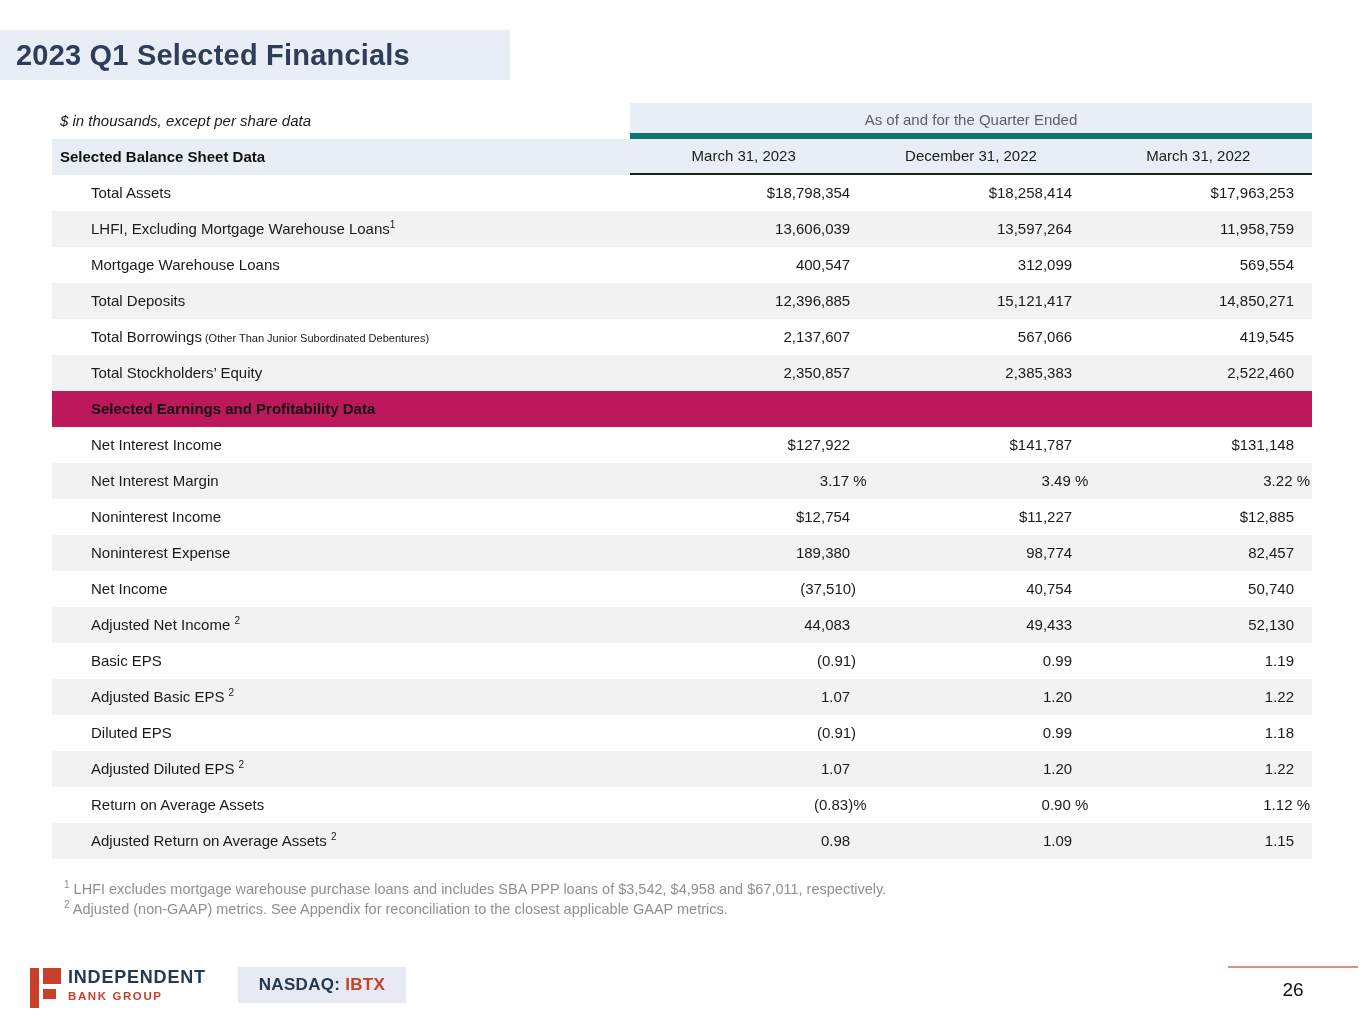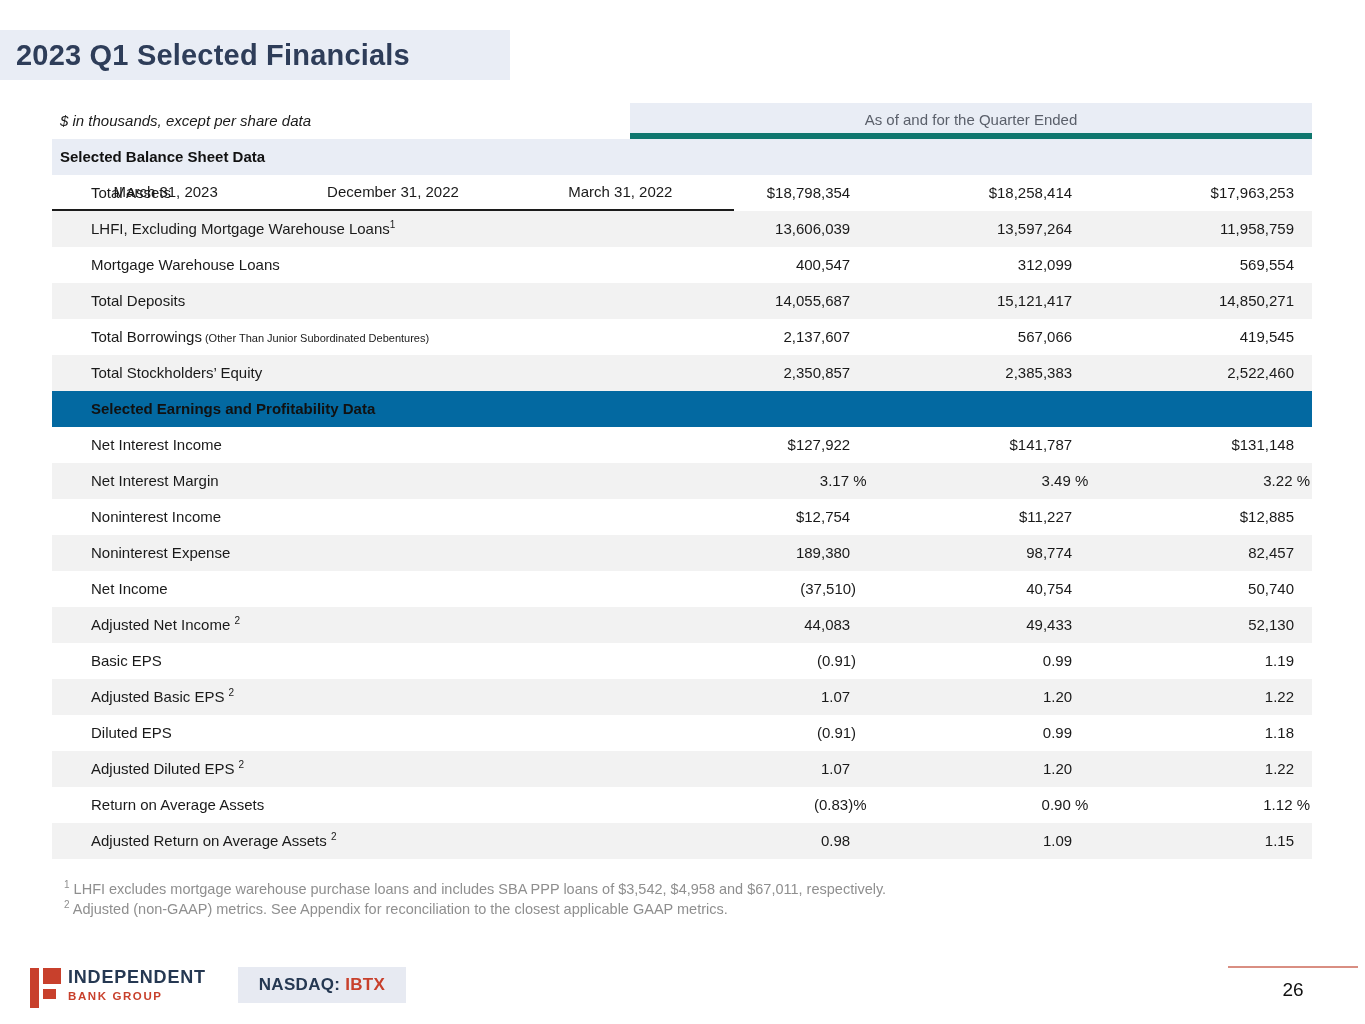--- a/index.html
+++ b/index.html
@@ -11,28 +11,28 @@
   
   .title-block { position:absolute; left:0; top:30px; width:510px; height:50px; background:#E9EDF5; display:flex; align-items:center; }
   .title-text { font-size:29px; font-weight:bold; color:#2E3D59; padding-left:16px; letter-spacing:0.2px; }
 
   
   .fin-table { position:absolute; left:52px; top:103px; width:1260px; font-size:15px; }
   .hrow1 { display:flex; height:36px; }
   .units-note { width:578px; font-style:italic; line-height:36px; padding-left:8px; color:#1a1a1a; }
   .period-header { width:682px; background:#E9EDF5; text-align:center; line-height:34px; color:#5A5F6A; border-bottom:6px solid #0f766e; }
 
-  .hrow2 { display:flex; height:36px; background:#E9EDF5;flex-direction:column; }
+  .hrow2 { display:flex; height:36px; background:#E9EDF5; }
   .section-label-1 { width:578px; font-weight:bold; line-height:36px; padding-left:8px; color:#111; }
   .date-cols { width:682px; display:flex; border-bottom:2px solid #1c1c1c; }
   .date-col { flex:1; text-align:center; line-height:34px; color:#1a1a1a; }
 
   .t-row { display:flex; height:36px; }
   .t-row.shade { background:#F2F2F2; }
-  .t-row.section { background:#0369a1; }
+  .t-row.section { background:#be185d; }
   .t-row.section .t-label { font-weight:bold; color:#111; }
   .t-label { width:578px; line-height:36px; padding-left:8px; white-space:nowrap;margin-left:31px; }
   .t-label sup { font-size:10px; vertical-align:super; line-height:0; }
   .t-label .sub { font-size:11px; }
   .t-val { width:227.33px; text-align:right; line-height:36px; padding-right:18px; }
   .t-val.pct { padding-right:2px; }
   .t-val.paren { padding-right:12px; }
 
   
   .footnotes { position:absolute; left:64px; top:879px; font-size:14.5px; color:#8F8F8F; line-height:20px; }
@@ -91,21 +91,21 @@
           <div class="t-val">11,958,759</div>
         </div>
         <div class="t-row">
           <div class="t-label"><span>Mortgage Warehouse Loans</span></div>
           <div class="t-val">400,547</div>
           <div class="t-val">312,099</div>
           <div class="t-val">569,554</div>
         </div>
         <div class="t-row shade">
           <div class="t-label"><span>Total Deposits</span></div>
-          <div class="t-val">14,055,687</div>
+          <div class="t-val">12,396,885</div>
           <div class="t-val">15,121,417</div>
           <div class="t-val">14,850,271</div>
         </div>
         <div class="t-row">
           <div class="t-label"><span>Total Borrowings</span><span class="sub"> (Other Than Junior Subordinated Debentures)</span></div>
           <div class="t-val">2,137,607</div>
           <div class="t-val">567,066</div>
           <div class="t-val">419,545</div>
         </div>
         <div class="t-row shade">

